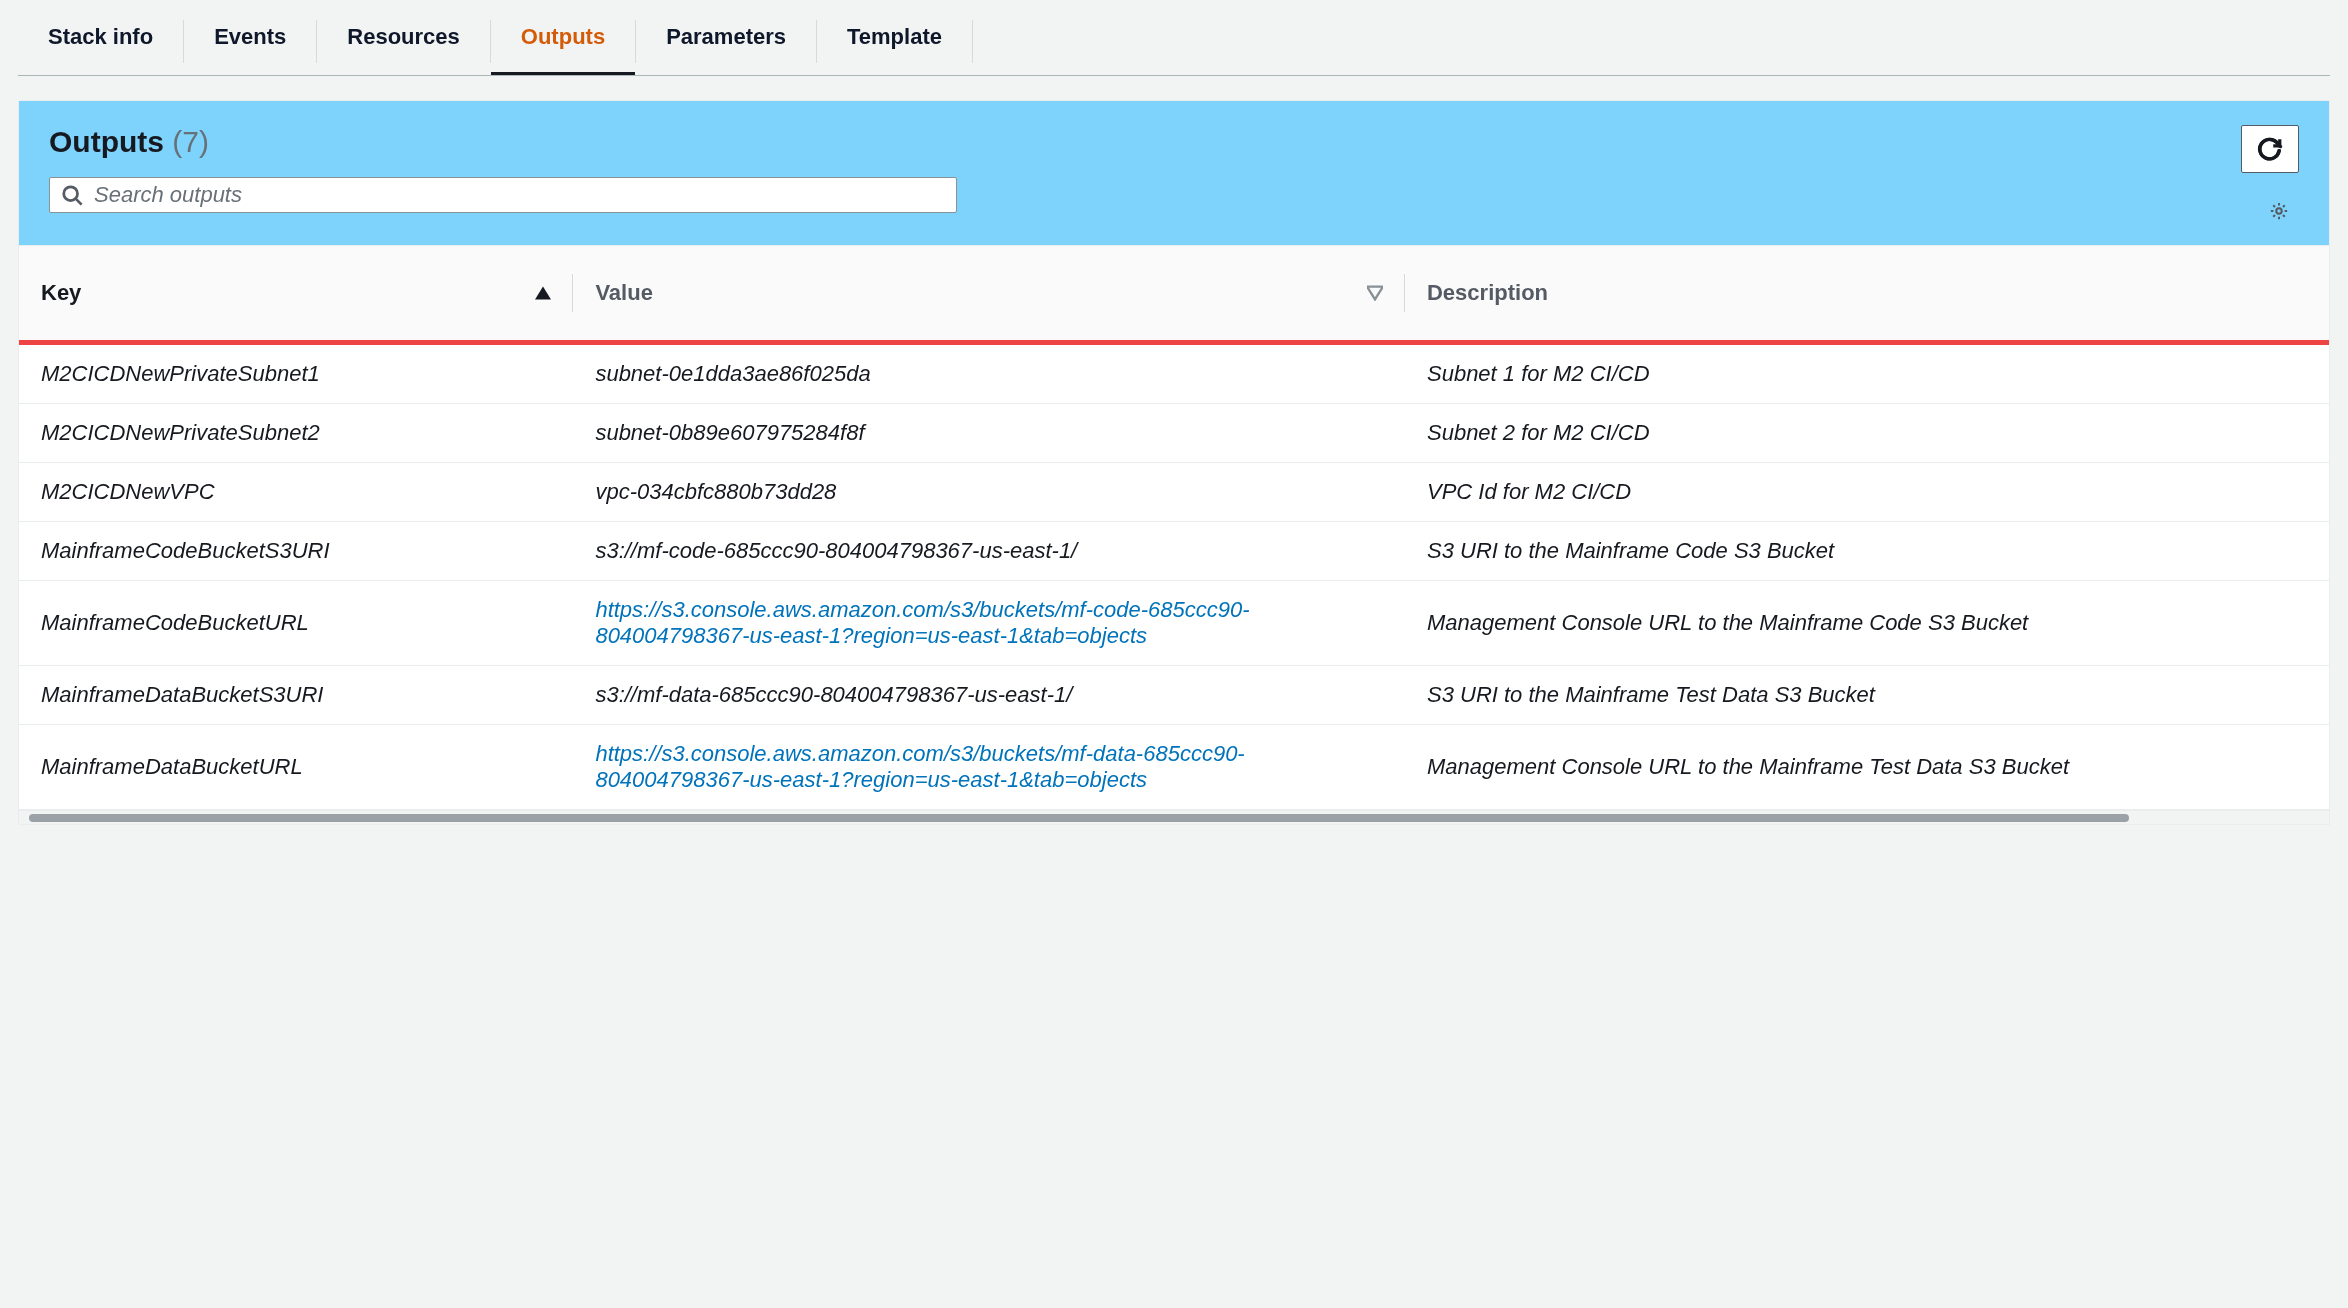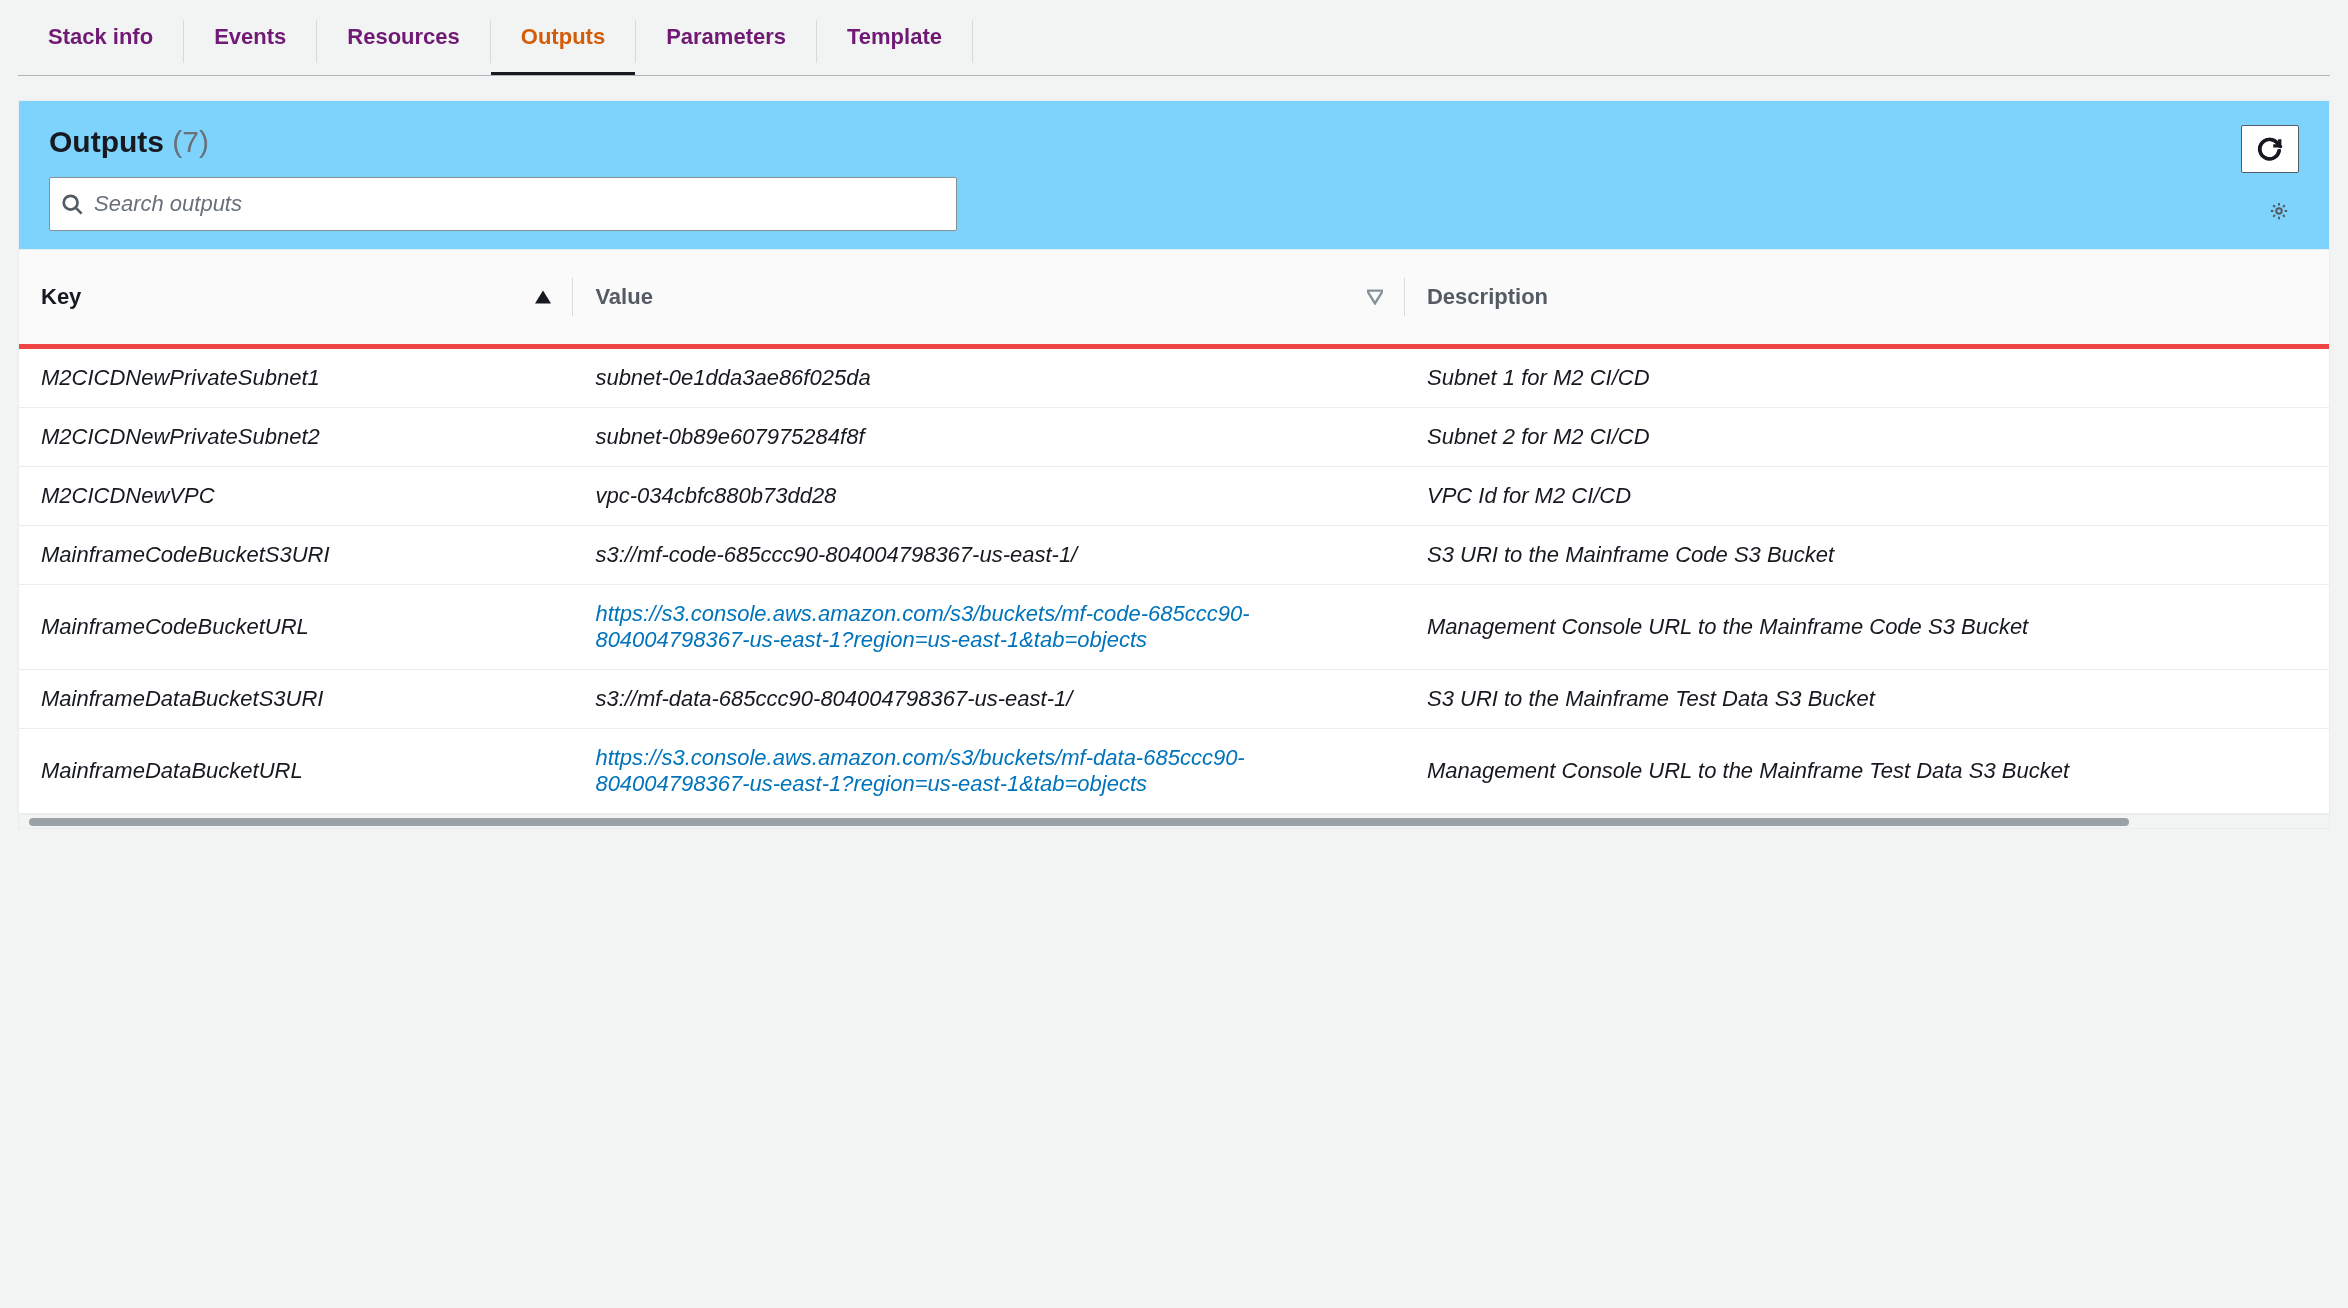--- a/index.html
+++ b/index.html
@@ -21,21 +21,21 @@
       margin-bottom: 24px;
       padding-top: 8px;
     }
     .tab-sep {
       width: 1px;
       background: #d5dbdb;
       margin: 12px 0;
     }
     .tab {
       padding: 16px 30px 22px 30px;
-      color: #701a75;
+      color: #0f172a;
       font-weight: 700;
       cursor: pointer;
       border-bottom: 3px solid transparent;
     }
     .tab.active {
       color: #d45b07;
       border-bottom: 3px solid #16191f;
     }
 
     
@@ -73,21 +73,21 @@
       position: absolute;
       left: 12px;
       top: 50%;
       transform: translateY(-50%);
       width: 22px;
       height: 22px;
       color: #545b64;
     }
     .search-input {
       width: 100%;
-      height: 54px;
+      height: 36px;
       border: 1px solid #879196;
       border-radius: 2px;
       padding: 0 14px 0 44px;
       font-size: 22px;
       color: #16191f;
       background: #fff;
       font-style: italic;
     }
     .search-input::placeholder { color: #687078; font-style: italic; }
 

